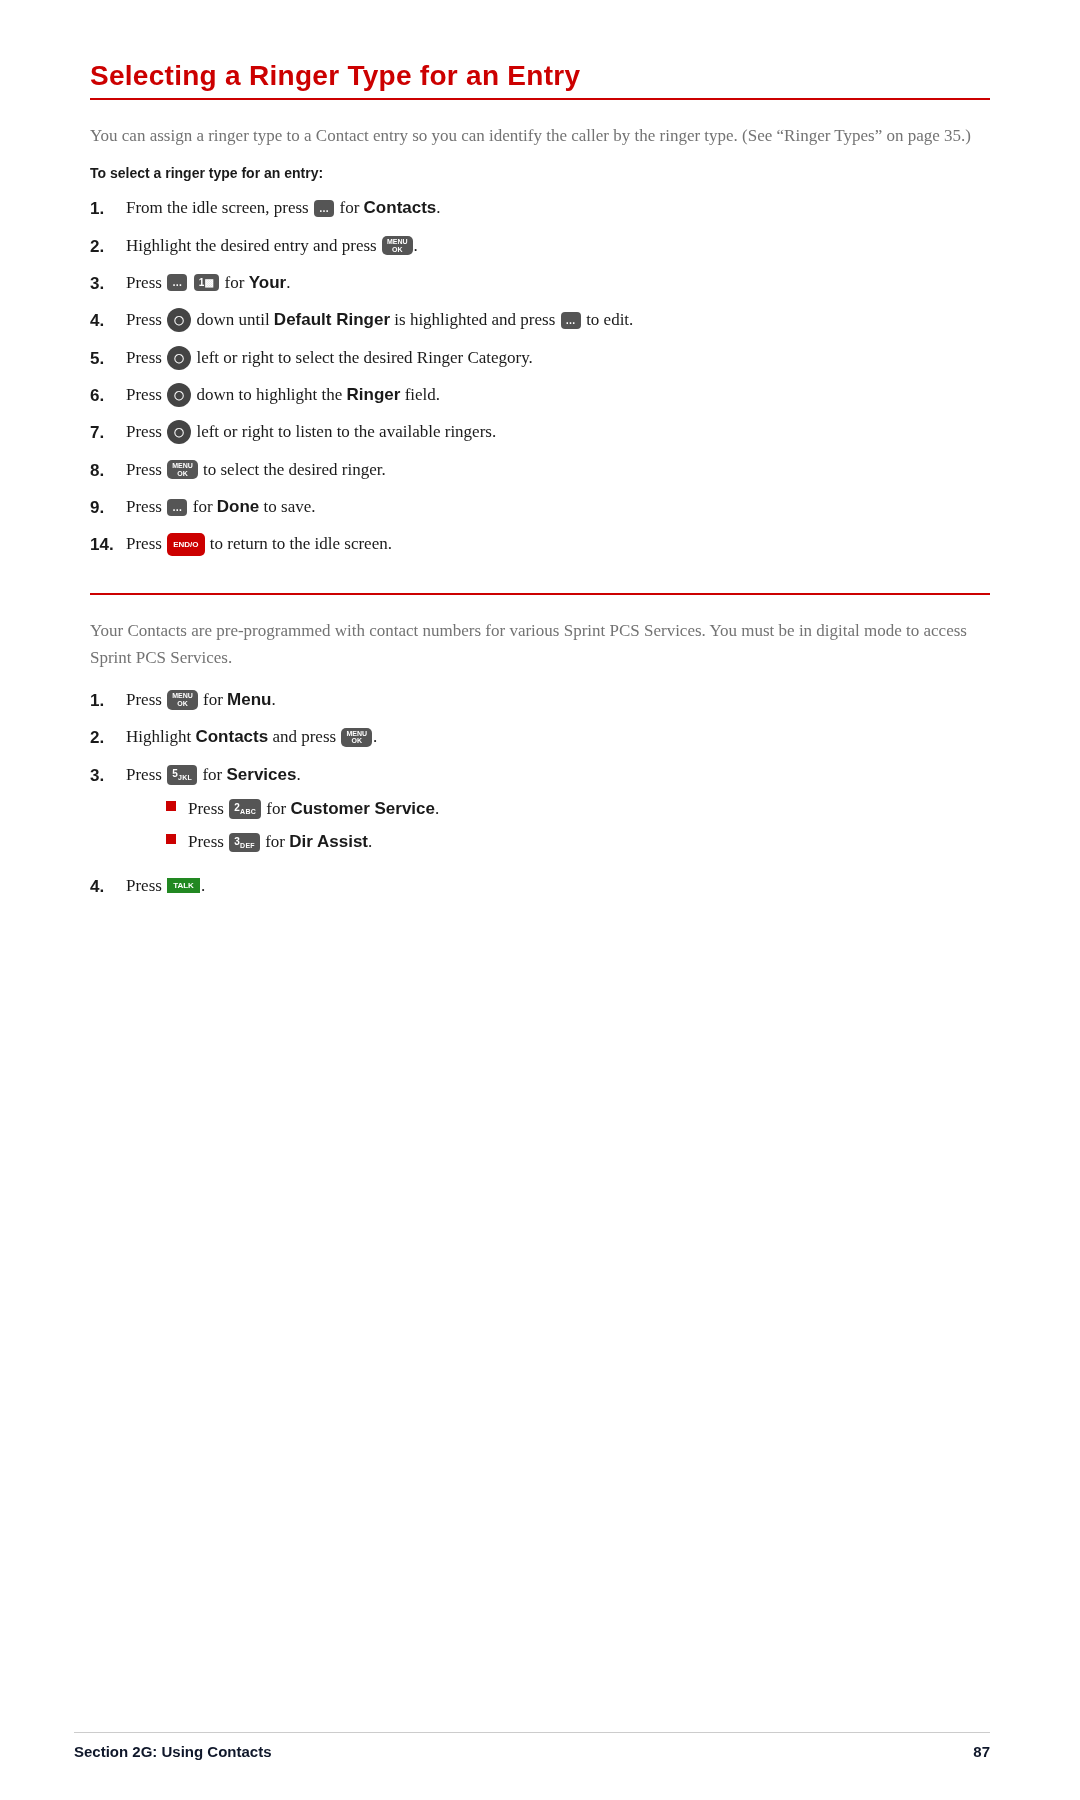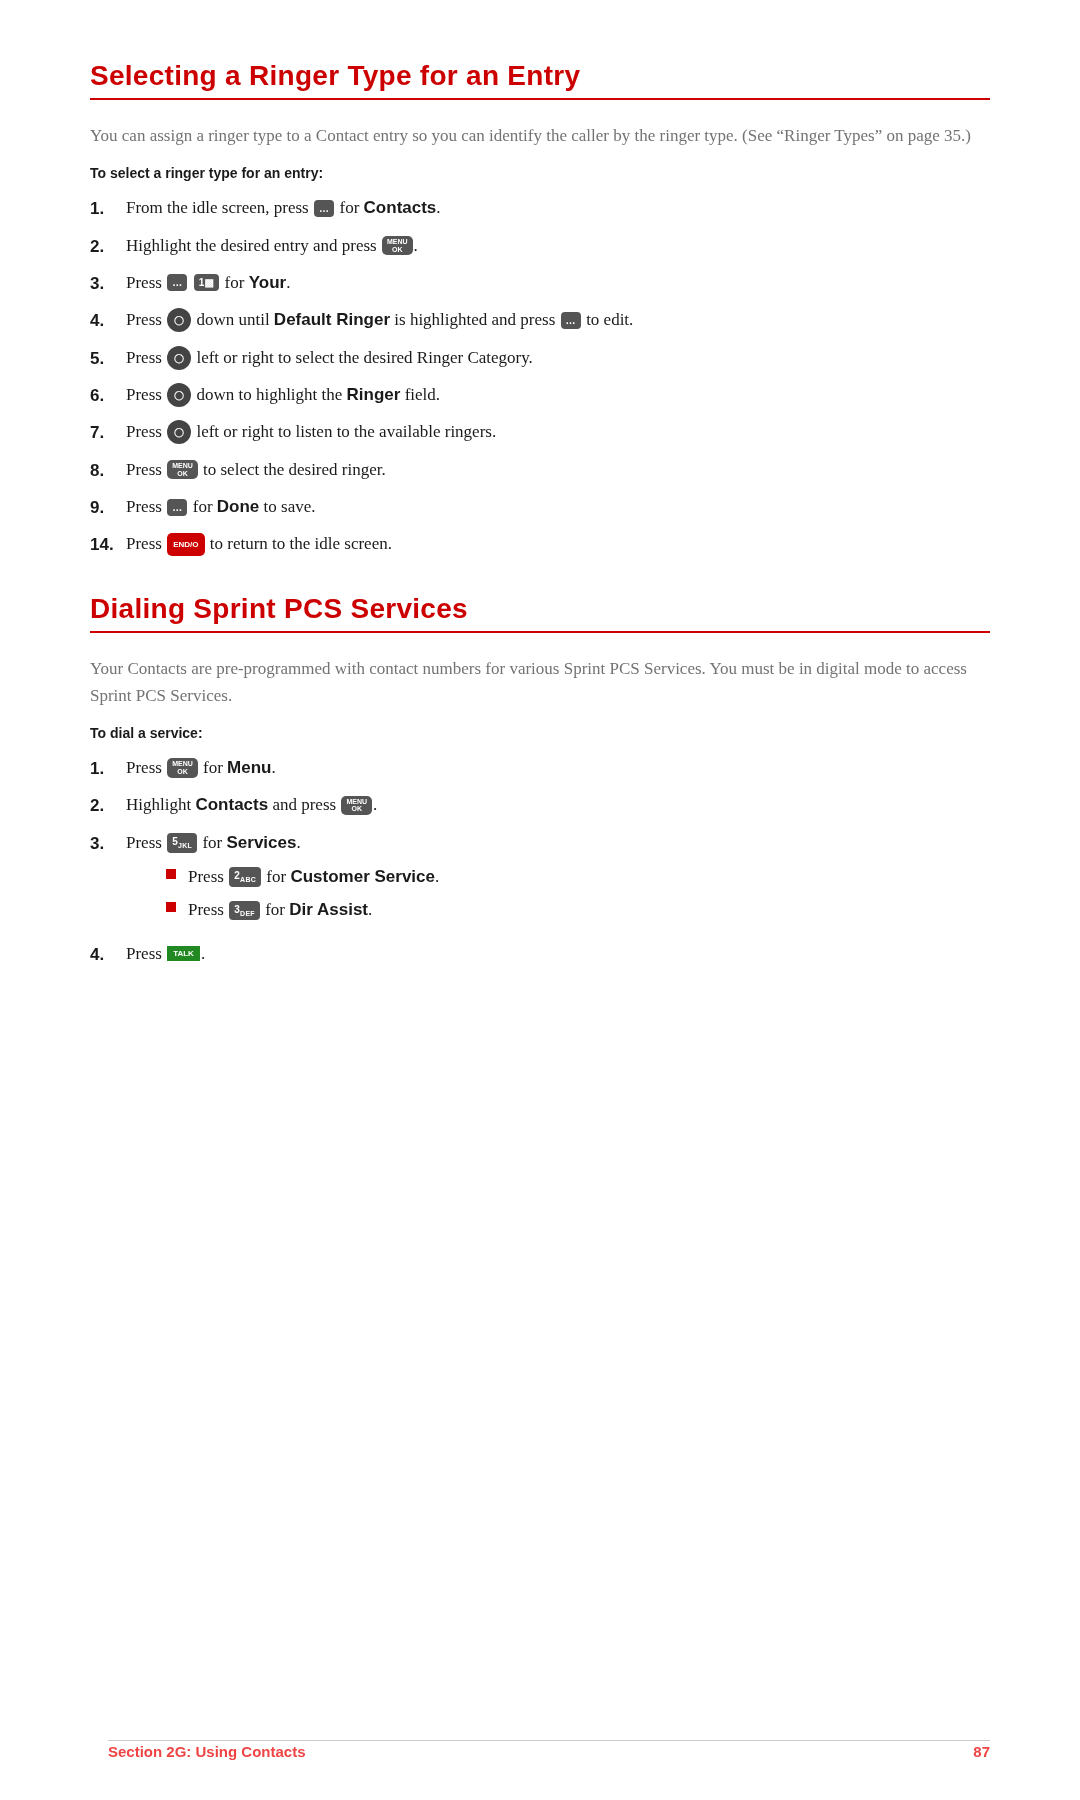--- a/index.html
+++ b/index.html
@@ -189,31 +189,31 @@
       height: 10px;
       background: #cc0000;
       flex-shrink: 0;
       margin-right: 12px;
       margin-top: 5px;
     }
 
     .footer {
       position: absolute;
       bottom: 40px;
-      left: 108px;
+      left: 74px;
       right: 90px;
       display: flex;
       justify-content: space-between;
       align-items: center;
       font-family: Arial, Helvetica, sans-serif;
       font-size: 15px;
       font-weight: 700;
-      color: #ef4444;
+      color: #0f172a;
       border-top: 1px solid #cccccc;
-      padding-top: 2px;
+      padding-top: 10px;
     }
 
     .section2 {
       margin-top: 34px;
     }
   </style>
 </head>
 <body>
 
 <h1 class="section-title">Selecting a Ringer Type for an Entry</h1>
@@ -297,26 +297,24 @@
   <li>
     <span class="step-num">14.</span>
     <span class="step-content">
       Press <span class="key-end">END/O</span> to return to the idle screen.
     </span>
   </li>
 
 </ol>
 
 <div class="section2">
-  <h1 class="section-title">Dialing Sprint PCS Services</h1>
   <hr class="section-divider">
 
   <p class="body-text">Your Contacts are pre-programmed with contact numbers for various Sprint PCS Services. You must be in digital mode to access Sprint PCS Services.</p>
 
-  <p class="subheading">To dial a service:</p>
 
   <ol class="steps-list">
 
     <li>
       <span class="step-num">1.</span>
       <span class="step-content">
         Press <span class="key-menu">
             <span style="font-size:7px;line-height:1.1;">MENU</span>
             <span style="font-size:7px;line-height:1.1;">OK</span>
           </span> for <span class="bold-word">Menu</span>.

